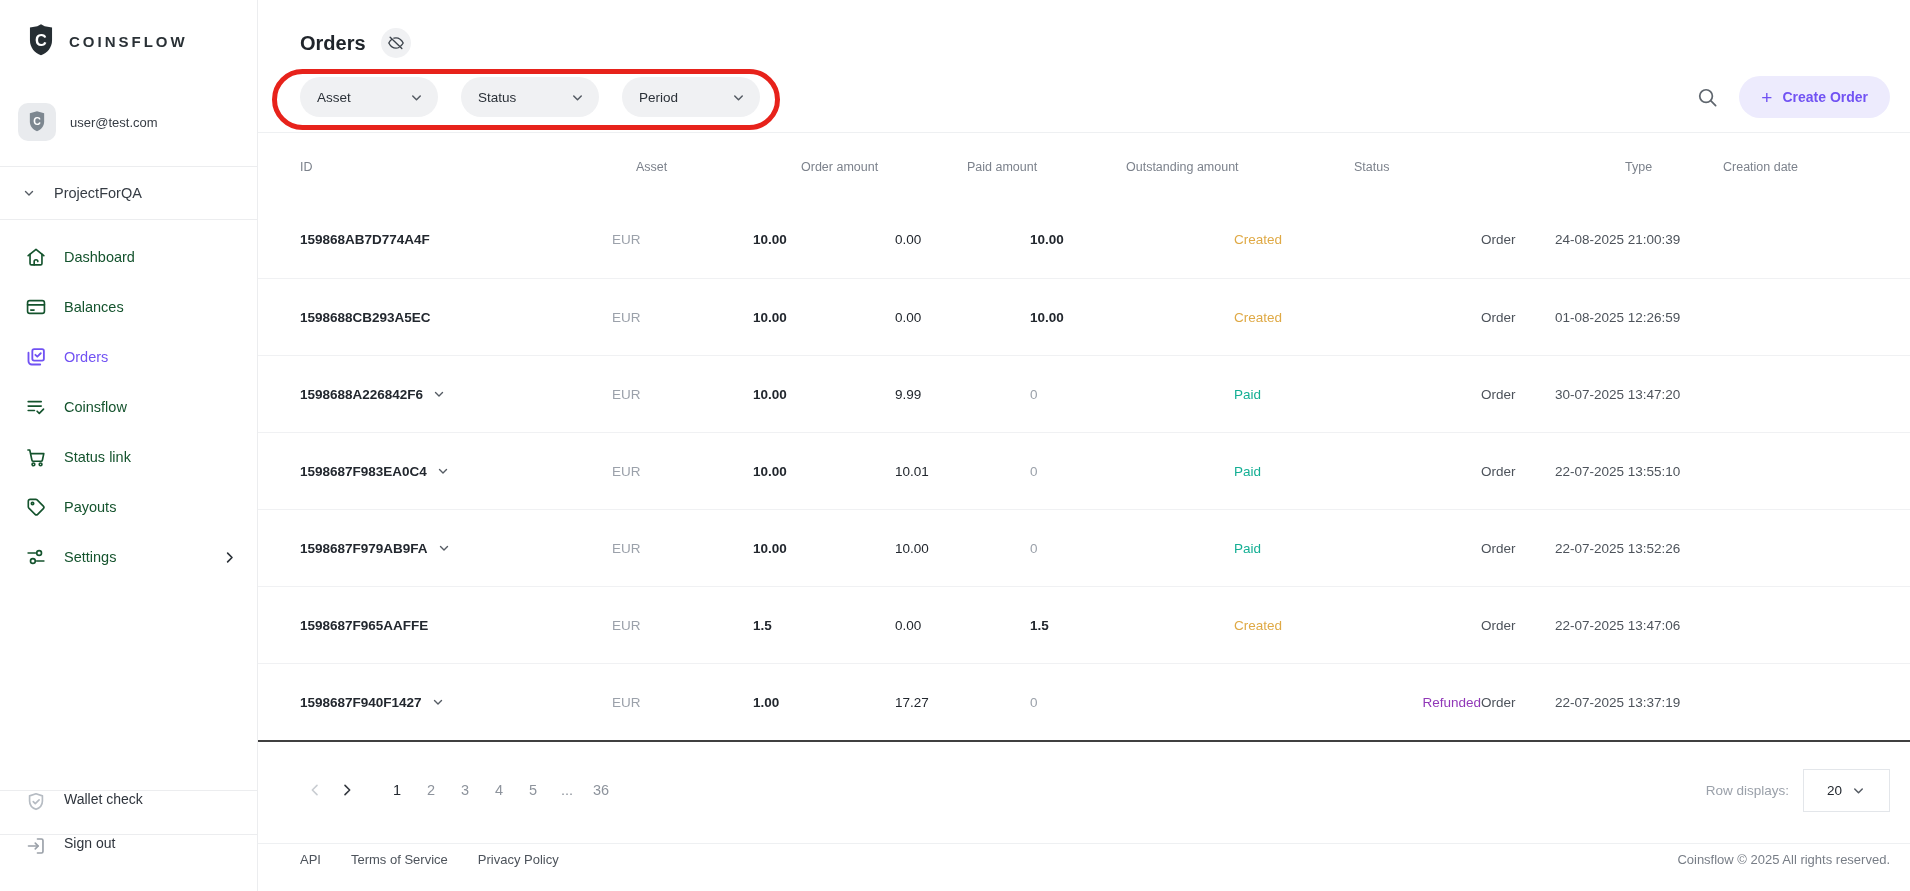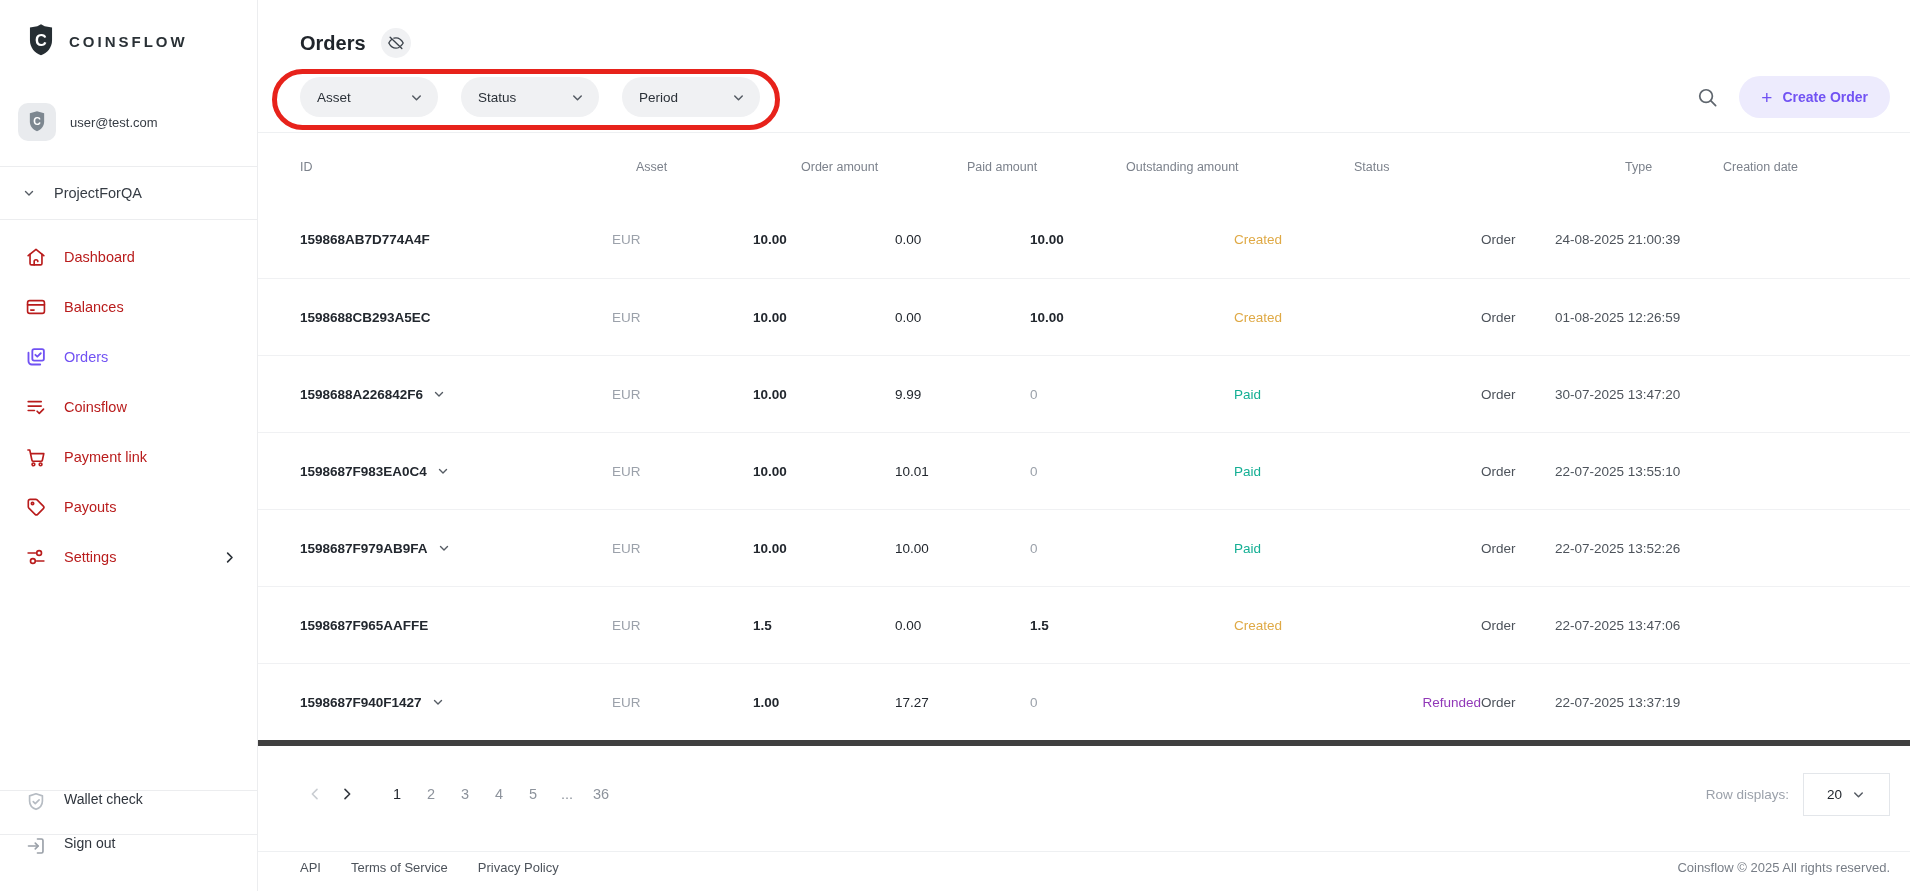--- a/index.html
+++ b/index.html
@@ -12,21 +12,21 @@
   .brand-name { font-size:15px; font-weight:700; letter-spacing:3px; color:#2a3136; }
   .user-row { display:flex; align-items:center; gap:14px; padding-left:18px; margin-top:32px; height:56px; }
   .avatar { width:38px; height:38px; border-radius:10px; background:#e9ebee; display:flex; align-items:center; justify-content:center; }
   .user-email { font-size:13px; color:#363c44; }
   .divider { height:1px; background:#ecedef; }
   .sb-div1 { margin-top:16px; }
   .project-row { height:53px; display:flex; align-items:center; gap:18px; padding-left:22px; border-bottom:1px solid #ecedef; cursor:pointer; }
   .project-name { font-size:14.5px; color:#363c44; }
   .chev { color:#555b63; display:flex; }
   .nav { padding-top:12px; }
-  .nav-item { height:50px; display:flex; align-items:center; padding-left:25px; color:#b91c1c; font-size:14.5px; cursor:pointer; }
+  .nav-item { height:50px; display:flex; align-items:center; padding-left:25px; color:#14532d; font-size:14.5px; cursor:pointer; }
   .nav-item .nicon { width:22px; height:22px; margin-right:17px; display:flex; align-items:center; justify-content:center; }
   .nav-item.active { color:#7152f3; }
   .nav-item .sub-chev { margin-left:auto; margin-right:20px; color:#2b3138; }
   .sidebar-bottom { margin-top:auto; }
   .bottom-item { height:43px; display:flex; align-items:flex-start; padding-left:25px; color:#2e343c; font-size:14px; cursor:pointer; }
   .bottom-item .nicon { width:22px; height:22px; margin-right:17px; display:flex; color:#b6bcc3; }
   .bottom-item.signout-item { height:56px; }
   .bottom-item.signout-item .nicon { color:#9aa0a8; }
 
   
@@ -38,21 +38,21 @@
   .filter-row { position:relative; height:71px; border-bottom:1px solid #eef0f2; display:flex; align-items:center; padding-left:42px; }
   .pill { width:138px; height:40px; background:#f0f1f3; border-radius:20px; display:flex; align-items:center; justify-content:space-between; padding:0 14px 0 17px; font-size:13.5px; color:#2b3138; margin-right:23px; cursor:pointer; }
   .annotation { position:absolute; left:14px; top:7px; width:508px; height:61px; border:5px solid #e7221b; border-radius:31px; pointer-events:none; }
   .fr-right { position:absolute; right:20px; top:14px; display:flex; align-items:center; gap:20px; }
   .search-btn { color:#5f666e; display:flex; cursor:pointer; }
   .create-btn { height:42px; border:none; border-radius:21px; background:#edebfd; color:#7152f3; font-size:14px; font-weight:600; padding:0 22px; display:flex; align-items:center; gap:10px; cursor:pointer; font-family:inherit; }
   .plus-glyph { font-size:19px; font-weight:400; line-height:1; }
 
   
   .thead { display:flex; height:68px; align-items:center; padding:0 20px 0 42px; color:#7c828c; font-size:12.5px;gap:24px; }
-  .rows { border-bottom:6px solid #404040; }
+  .rows { border-bottom:2px solid #404040; }
   .trow { display:flex; height:77px; align-items:center; padding:0 20px 0 42px; font-size:13.5px; }
   .trow + .trow { border-top:1px solid #f0f1f3; }
   .c-id { width:312px; display:flex; align-items:center; gap:9px; font-weight:700; color:#22272e; }
   .row-chevron { color:#555b63; display:flex; cursor:pointer; }
   .c-asset { width:141px; color:#9ba1aa; }
   .c-order { width:142px; font-weight:700; color:#22272e; }
   .c-paid { width:135px; font-weight:400; color:#22272e; }
   .c-out { width:204px; font-weight:700; color:#22272e; }
   .c-out.muted { color:#9ba1aa; font-weight:400; }
   .c-status { width:247px; }
@@ -67,21 +67,21 @@
   .pg-prev { color:#c9cdd2; cursor:default; }
   .pg-next { color:#33383f; margin-left:6px; }
   .pg-pages { display:flex; align-items:center; margin-left:20px; }
   .pg-num { min-width:22px; text-align:center; color:#8d939c; font-size:14.5px; margin:0 6px; cursor:pointer; }
   .pg-num.active { color:#22272e; font-weight:500; }
   .pg-num.ellipsis { cursor:default; }
   .row-display { margin-left:auto; display:flex; align-items:center; gap:14px; color:#9ba1aa; font-size:13.5px; }
   .rd-box { border:1px solid #e3e6ea; border-radius:0; width:87px; height:43px; display:flex; align-items:center; justify-content:center; gap:9px; color:#22272e; font-weight:500; cursor:pointer; background:#fff; }
 
   
-  .footer { margin-top:auto; border-top:1px solid #eef0f2; height:40px; display:flex; align-items:flex-end; padding:0 20px 16px 42px; }
+  .footer { margin-top:auto; border-top:1px solid #eef0f2; height:48px; display:flex; align-items:center; padding:0 20px 16px 42px; }
   .f-links { display:flex; gap:30px; }
   .f-link { font-size:13px; color:#4d535b; cursor:pointer; }
   .f-copy { margin-left:auto; font-size:13px; color:#787e87; }
 
   svg { display:block; }
 </style>
 </head>
 <body>
 
 <div class="app">
@@ -161,21 +161,21 @@
         <span>Coinsflow</span>
       </div>
       <div class="nav-item">
         <span class="nicon">
           <svg width="22" height="22" viewBox="0 0 24 24" fill="none" stroke="currentColor" stroke-width="1.8" stroke-linecap="round" stroke-linejoin="round">
               <circle cx="9.2" cy="20" r="1.5"></circle>
               <circle cx="17" cy="20" r="1.5"></circle>
               <path d="M3.2 4.4h2l2.3 10.9a1.6 1.6 0 0 0 1.6 1.3h8.3a1.6 1.6 0 0 0 1.6-1.3l1.5-7H6.1"></path>
             </svg>
         </span>
-        <span>Payment link</span>
+        <span>Status link</span>
       </div>
       <div class="nav-item">
         <span class="nicon">
           <svg width="22" height="22" viewBox="0 0 24 24" fill="none" stroke="currentColor" stroke-width="1.8" stroke-linecap="round" stroke-linejoin="round">
               <path d="M3.6 11.8V5.6a2 2 0 0 1 2-2h6.2a2 2 0 0 1 1.4.6l6.8 6.8a2 2 0 0 1 0 2.8l-6.2 6.2a2 2 0 0 1-2.8 0l-6.8-6.8a2 2 0 0 1-.6-1.4z"></path>
               <circle cx="8.2" cy="8.2" r="1.3"></circle>
             </svg>
         </span>
         <span>Payouts</span>
       </div>

